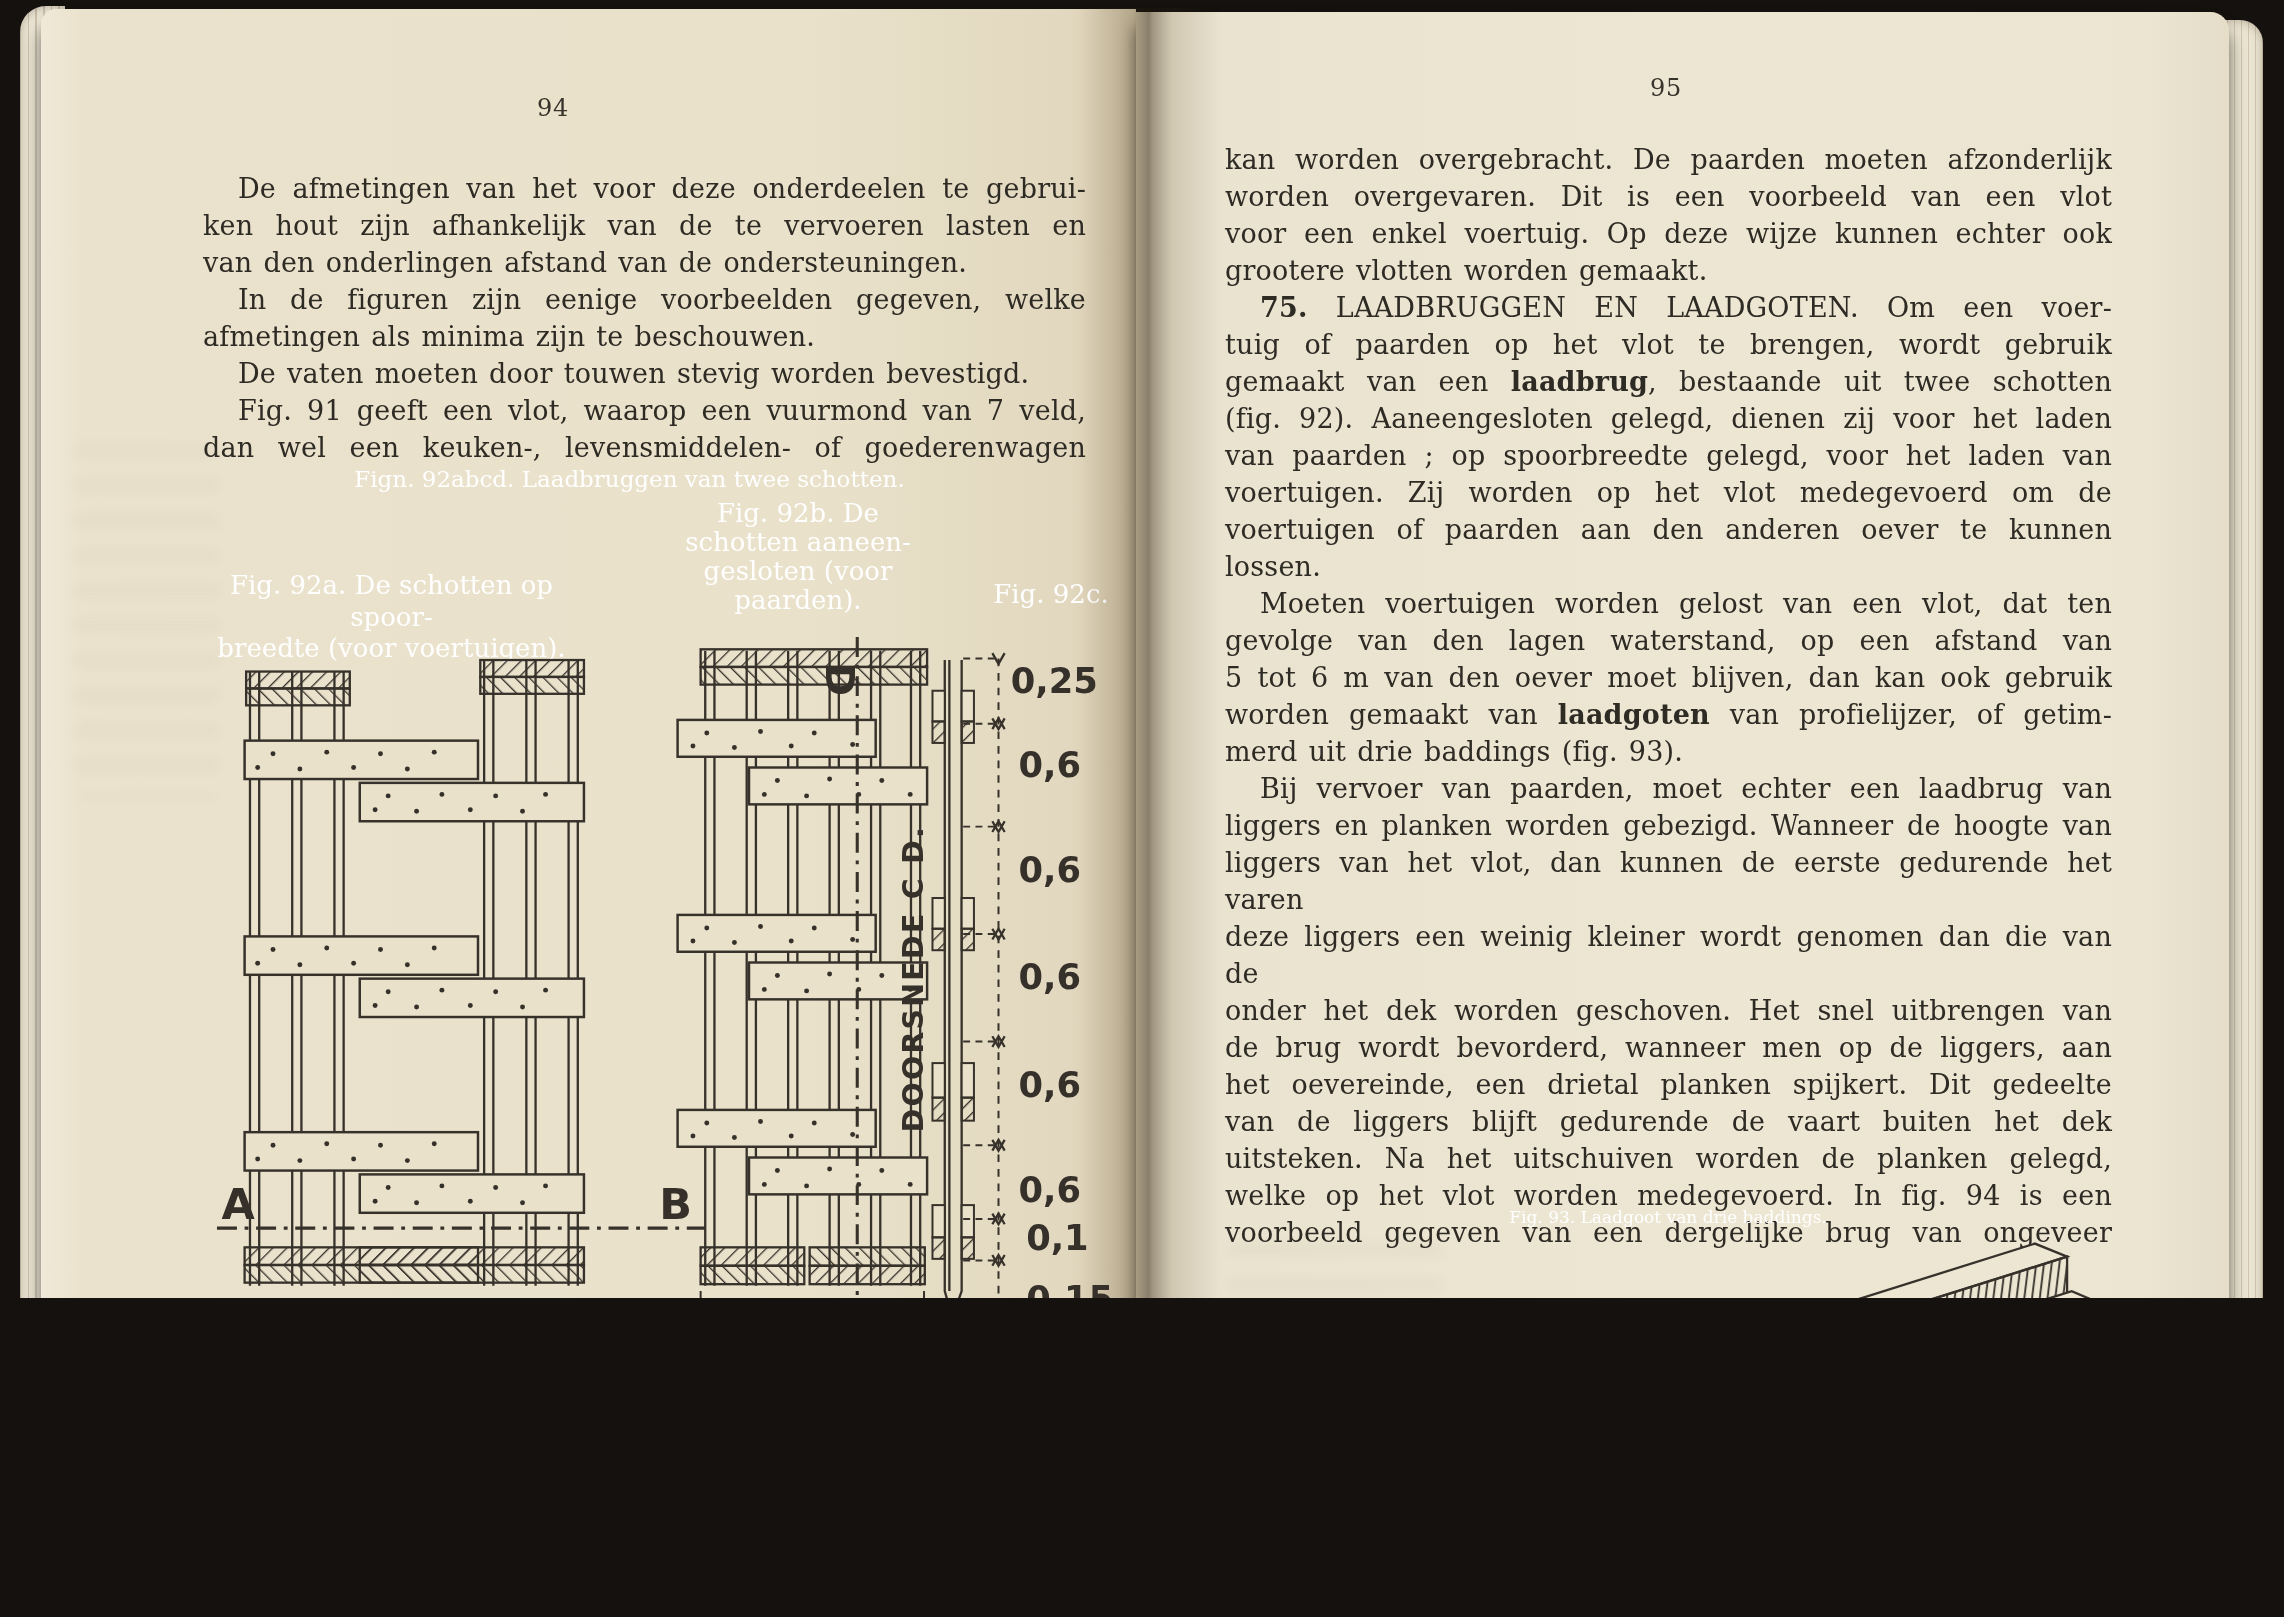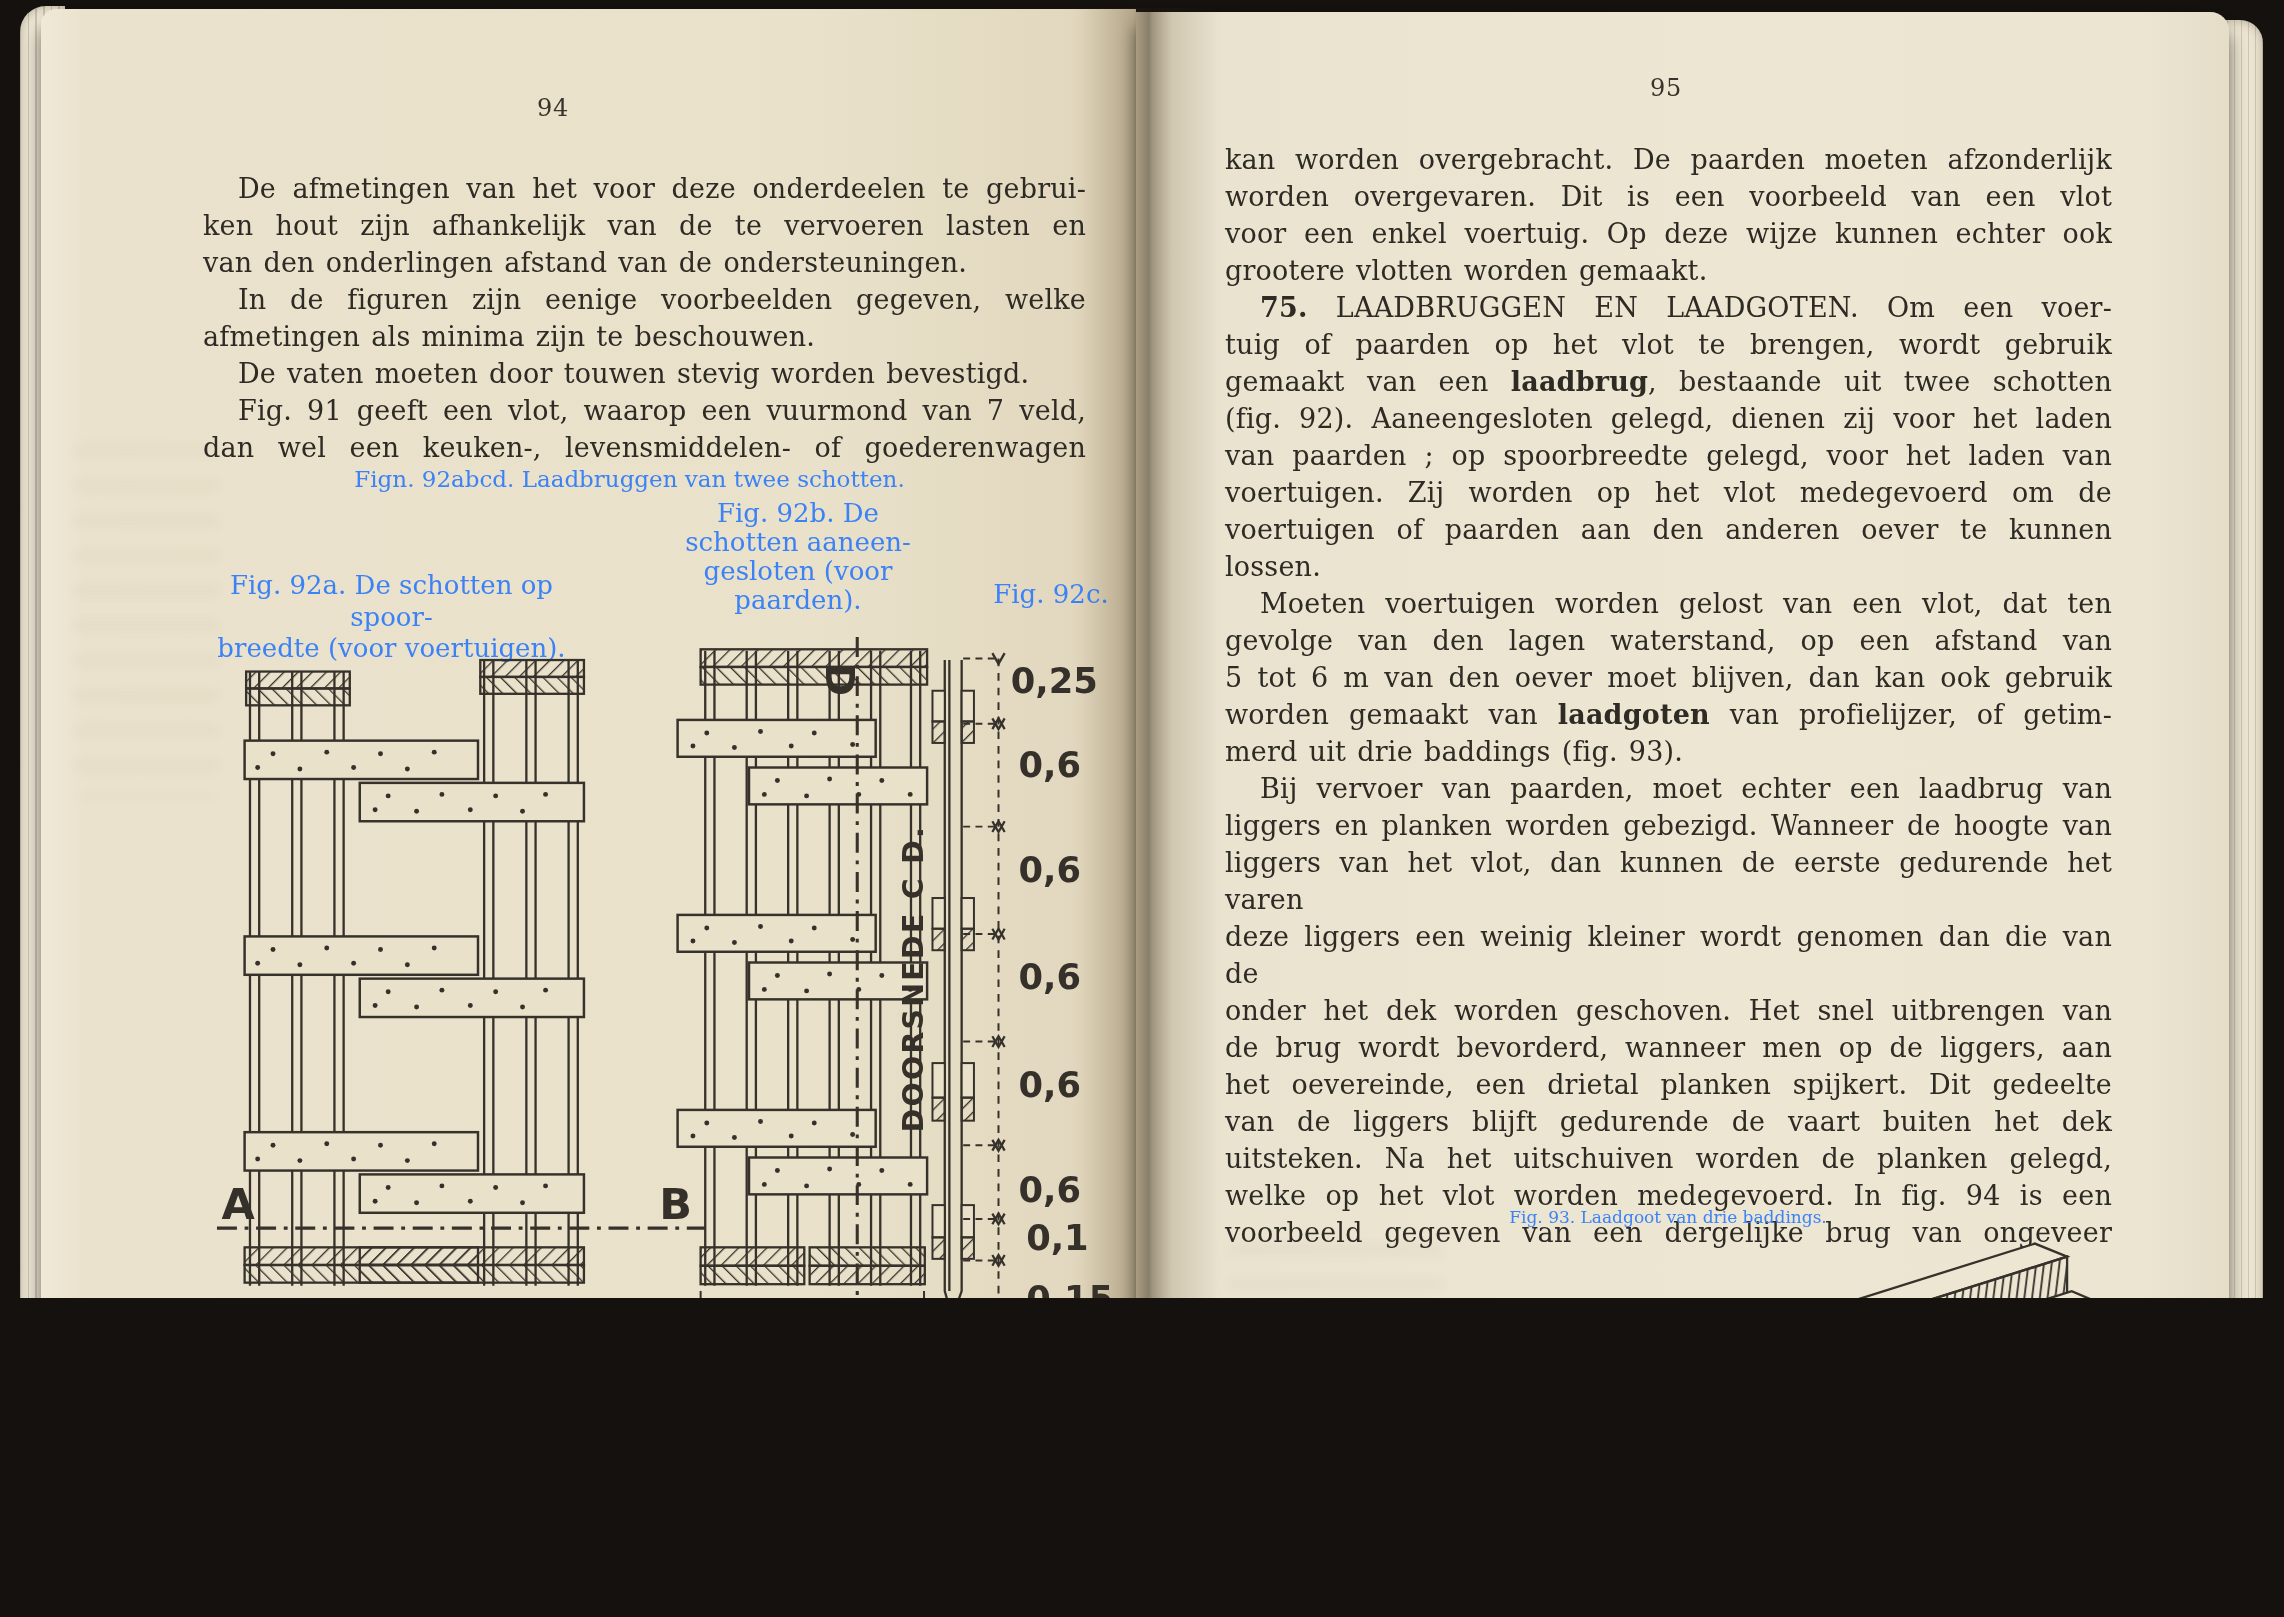--- a/index.html
+++ b/index.html
@@ -24,21 +24,21 @@
      background:linear-gradient(to right,rgba(70,55,35,0) 0%,rgba(70,55,35,.18) 38%,rgba(35,25,12,.42) 49%,rgba(35,25,12,.30) 52%,rgba(70,55,35,.10) 66%,rgba(70,55,35,0) 100%);}
   .ghost{position:absolute;pointer-events:none;opacity:.07;filter:blur(5.4px);
      background:repeating-linear-gradient(180deg, rgba(95,85,60,.55) 0 10.7px, transparent 10.7px 35px);}
   
   .pagenum{position:absolute;font-size:24px;letter-spacing:0.8px;color:#38332b;}
   .textblock{position:absolute;font-size:27px;line-height:37px;word-spacing:2.3px;letter-spacing:0.2px;color:#2e2a24;}
   .textblock .line{text-align:justify;text-align-last:justify;}
   .textblock .line.endline{text-align-last:left;}
   .textblock .line.indent{text-indent:35px;}
   .b{font-weight:bold;}
-  .caption{position:absolute;font-size:22px;line-height:30px;color:#3b82f6;text-align:center;}
+  .caption{position:absolute;font-size:22px;line-height:30px;color:#ffffff;text-align:center;}
   .caption.small{font-size:26px;line-height:29px;}
   
   svg{position:absolute;overflow:visible;}
   .fig-stroke{stroke:#36312a;fill:none;stroke-width:3;}
   .dl{font:bold 46px "DejaVu Sans",sans-serif;fill:#35302a;}
   .dls{font:bold 37px "DejaVu Sans",sans-serif;fill:#35302a;letter-spacing:3px;}
   .dlb{font:bold 52px "DejaVu Sans",sans-serif;fill:#35302a;letter-spacing:2px;}
   .big{font:bold 56px "DejaVu Sans",sans-serif;fill:#35302a;}
   .ser{font:38px "DejaVu Serif",serif;fill:#35302a;}
 </style>

